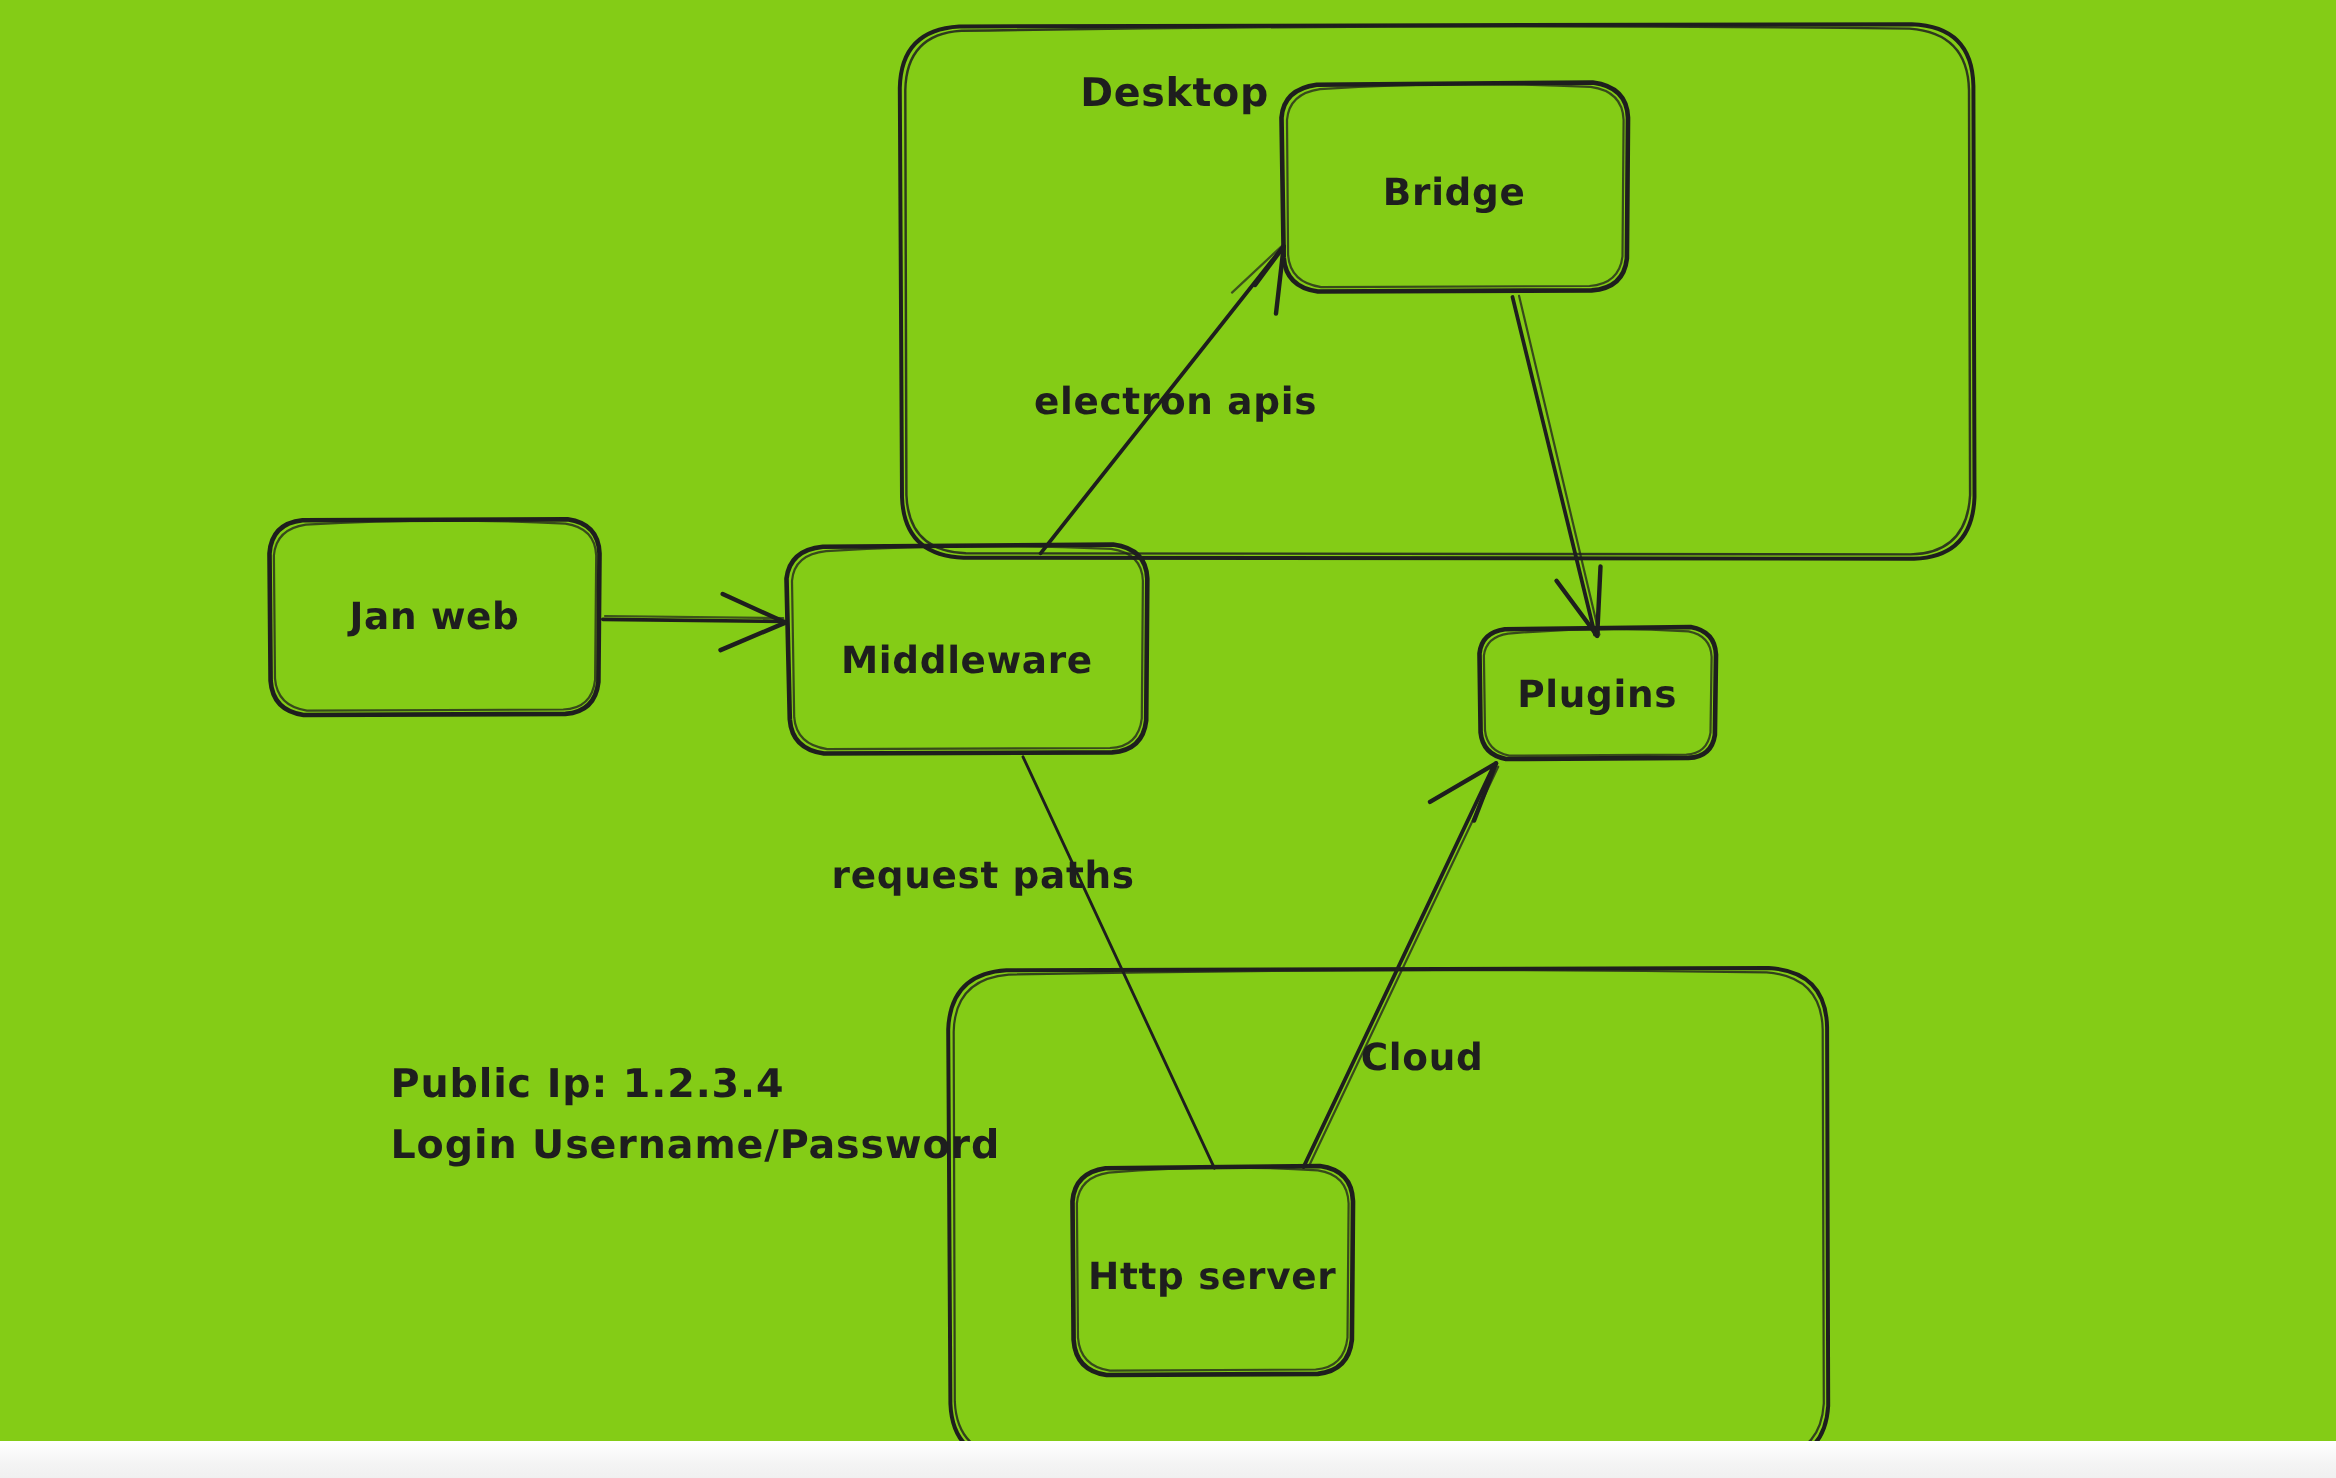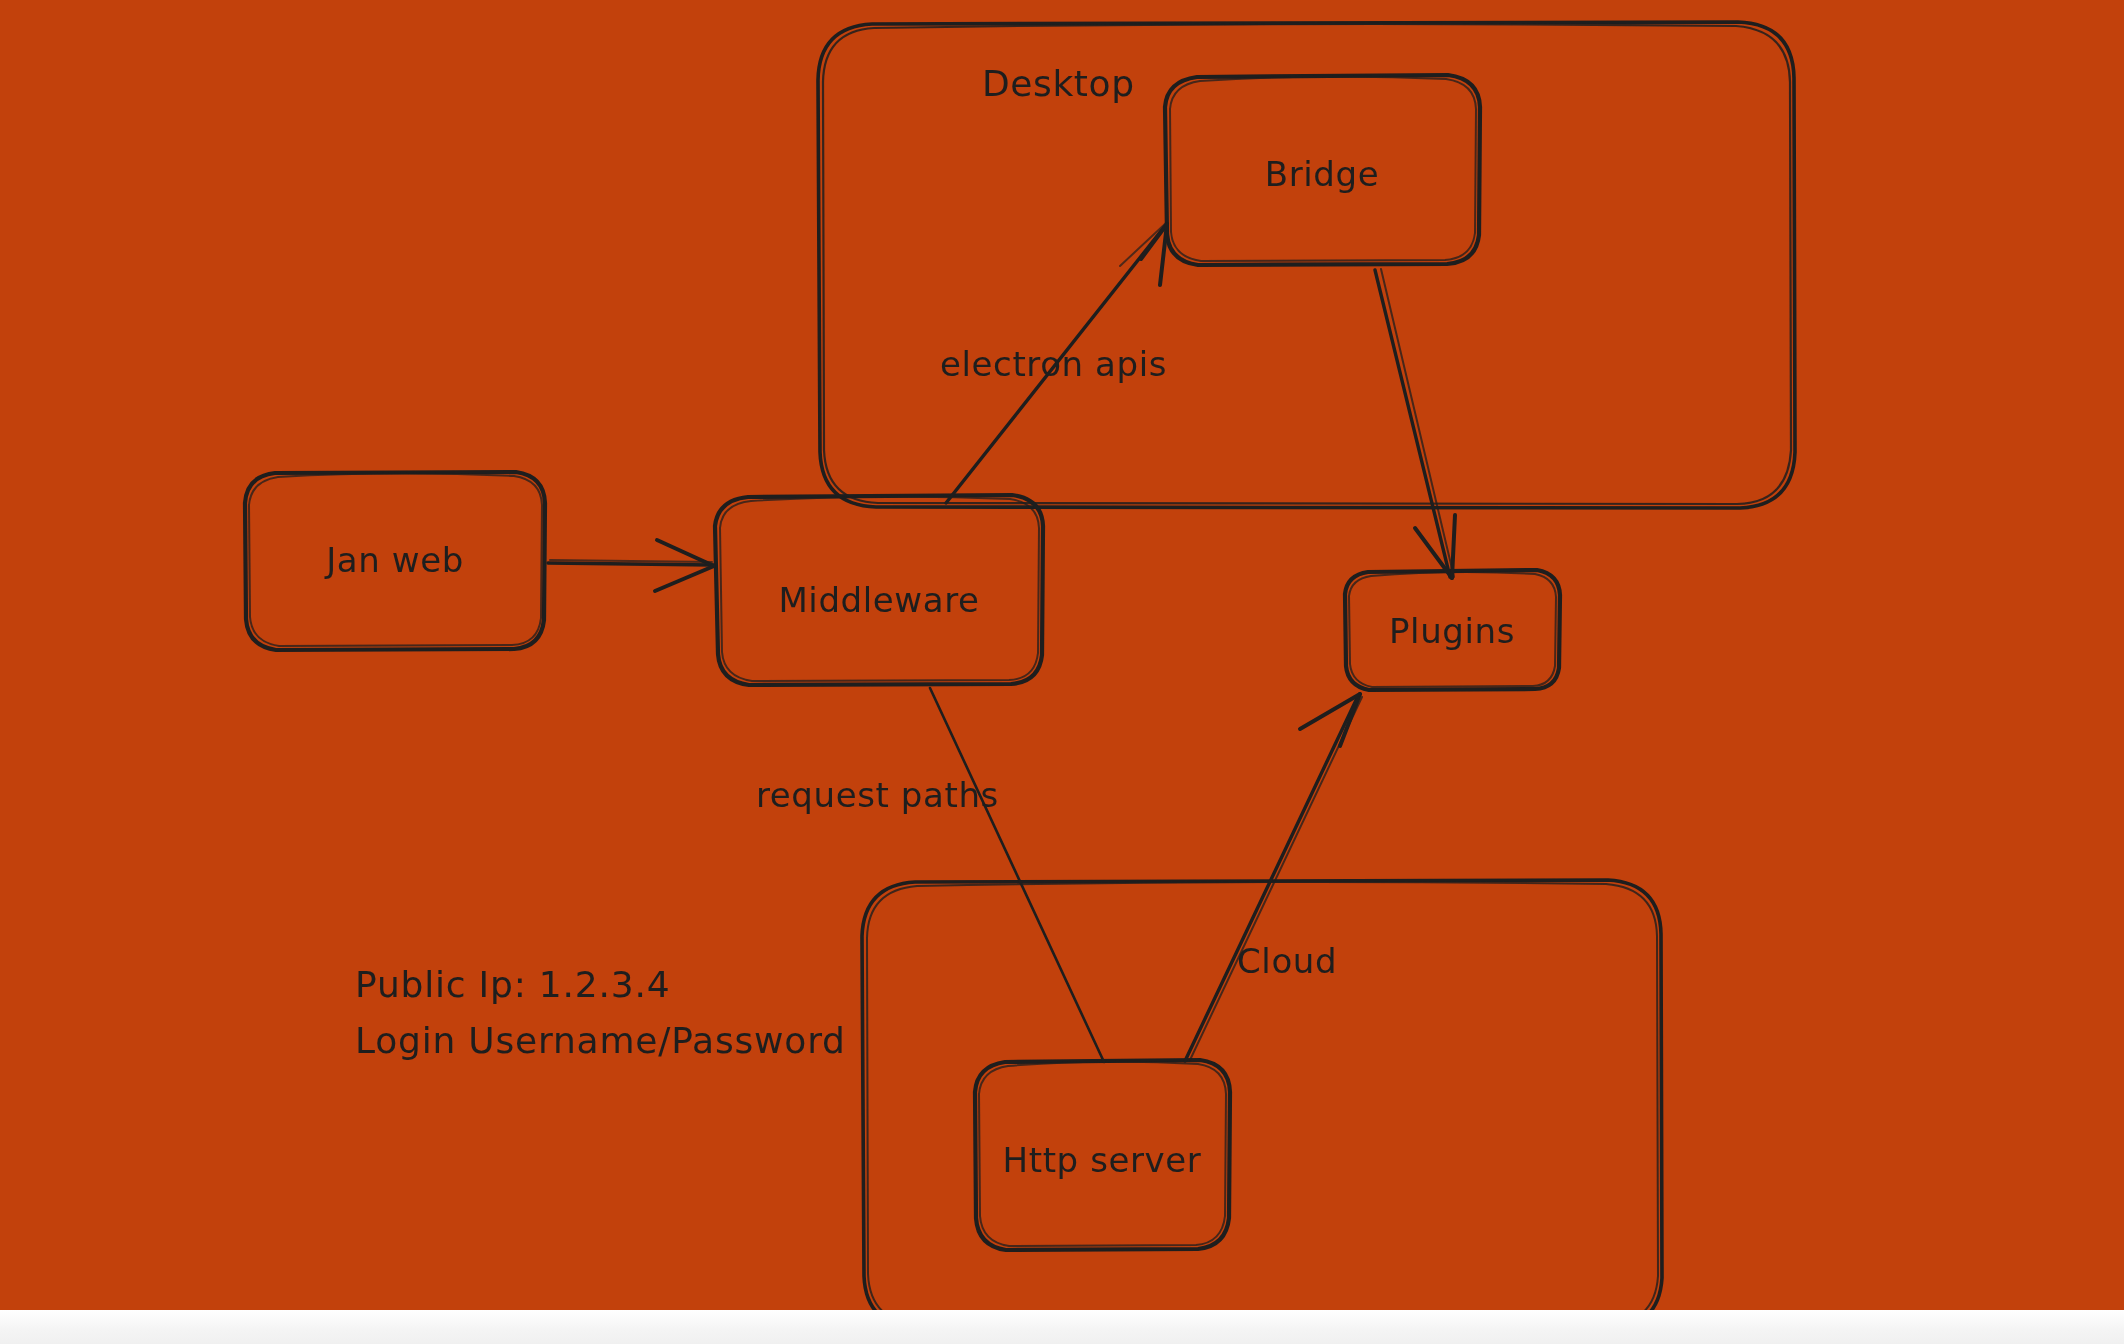--- a/index.html
+++ b/index.html
@@ -5,23 +5,24 @@
 <style>
   html, body {
     margin: 0;
     padding: 0;
     background: #ffffff;
   }
   #canvas-wrap {
     position: relative;
     width: 2124px;
     height: 1344px;
-    background: #c2410c;
+    background: #84cc16;
     overflow: hidden;
     font-family: "DejaVu Sans", sans-serif;
+    font-weight: bold;
   }
   svg#diagram {
     position: absolute;
     top: 0; left: 0;
     width: 2124px;
     height: 1344px;
     display: block;
   }
   .sketch-stroke {
     fill: none;

